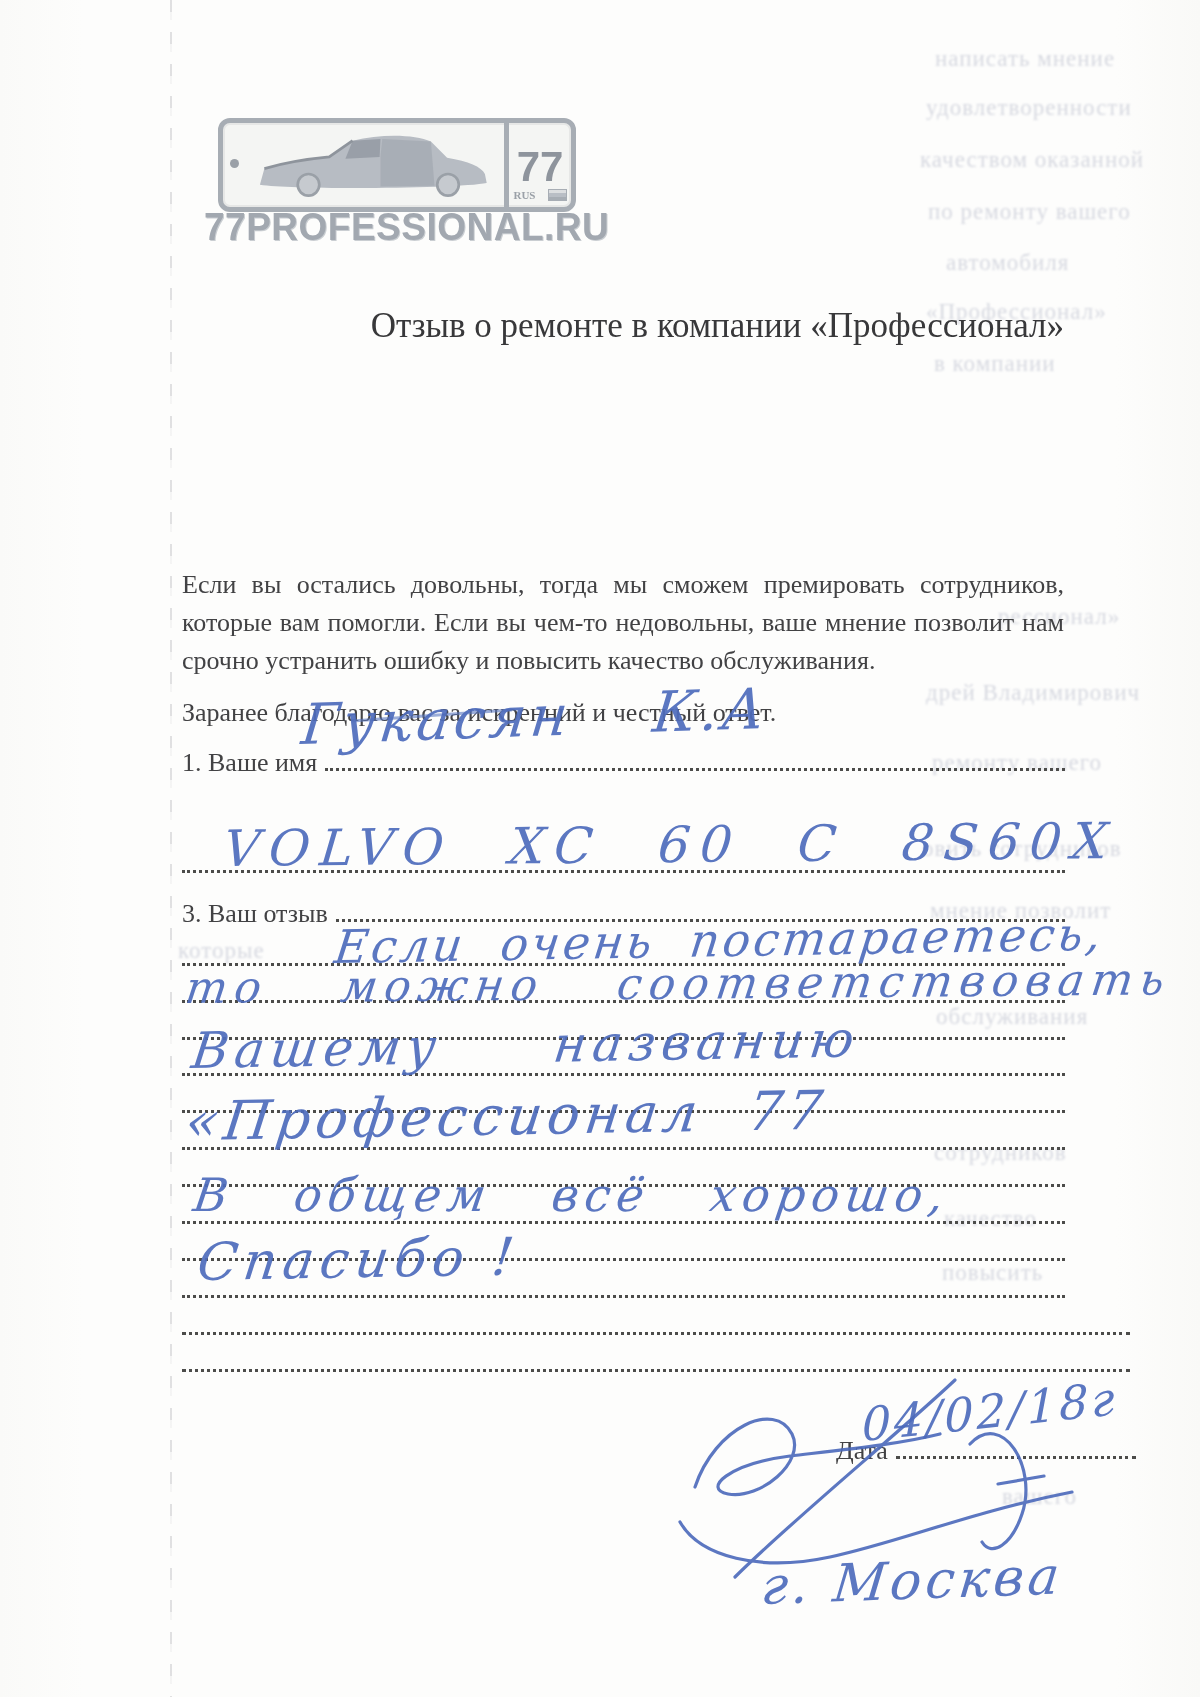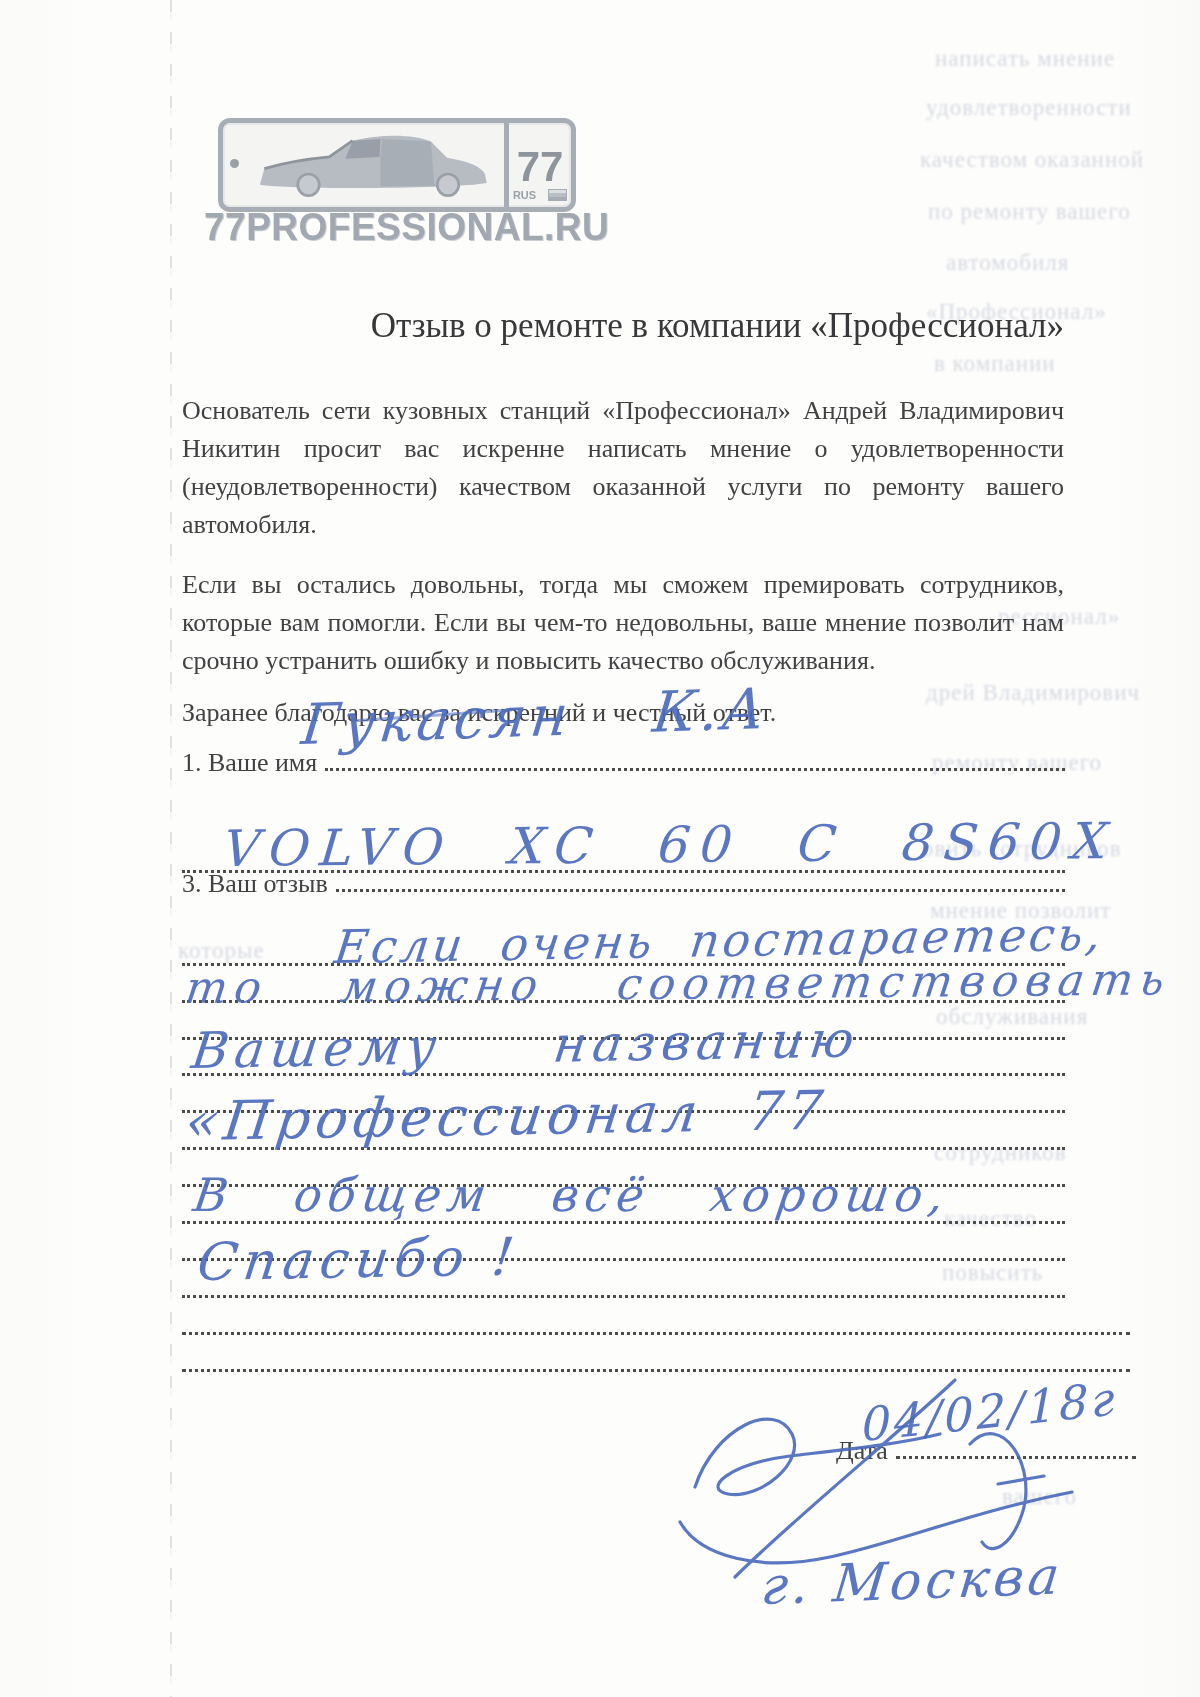--- a/index.html
+++ b/index.html
@@ -11,21 +11,21 @@
   .scanline{position:absolute;left:170px;top:0;height:100%;width:2px;z-index:1;
     background:repeating-linear-gradient(180deg,rgba(110,110,120,.20) 0 12px,rgba(110,110,120,.06) 12px 20px,transparent 20px 32px);}
   
   .plate{position:absolute;left:218px;top:118px;width:348px;height:84px;border:5px solid #a7adb4;
     border-radius:12px;display:flex;background:#f4f5f3;box-shadow:inset 0 0 0 2px #e6e7e6;z-index:2;}
   .plate-main{flex:1;position:relative;display:flex;align-items:center;padding:4px 2px 4px 18px;}
   .bolt{position:absolute;left:7px;top:36px;width:9px;height:9px;border-radius:50%;background:#9aa0a7;}
   .car{width:100%;height:72px;}
   .plate-side{width:62px;border-left:5px solid #a7adb4;display:flex;flex-direction:column;align-items:center;justify-content:center;gap:1px;}
   .plate-num{font-family:"Liberation Sans",sans-serif;font-weight:bold;font-size:42px;line-height:1;color:#8e949c;margin-top:16px;}
-  .plate-rus{display:flex;align-items:center;gap:12px;font-family:Liberation Sans, sans-serif;font-size:11px;font-weight:bold;color:#9aa0a7;}
+  .plate-rus{display:flex;align-items:center;gap:12px;font-family:Liberation Serif, serif;font-size:11px;font-weight:bold;color:#9aa0a7;}
   .flag{display:inline-block;width:17px;height:10px;border:1px solid #a7adb4;
     background:linear-gradient(180deg,#dcdee0 0 33%,#b9bec5 33% 66%,#a7adb4 66% 100%);}
   .brand{position:absolute;left:204px;top:206px;font-family:"Liberation Sans",sans-serif;font-weight:bold;
     font-size:37px;color:#a2a8b0;text-shadow:1px 1px 0 #caced2;transform:scaleY(1.05);letter-spacing:.5px;z-index:2;}
   
   .title{position:absolute;left:182px;top:306px;width:882px;text-align:right;font-size:35px;color:#38383a;z-index:2;}
   .para{position:absolute;left:182px;width:882px;font-size:26px;line-height:38px;text-align:justify;color:#424244;z-index:2;}
   .fieldrow{position:absolute;left:182px;width:883px;display:flex;align-items:flex-end;font-size:26px;color:#424244;z-index:2;}
   .fieldrow .label{white-space:nowrap;}
   .leader{flex:1;border-bottom:3px dotted #4c4c4a;margin:0 0 7px 8px;}
@@ -93,35 +93,34 @@
       <div class="plate-num">77</div>
       <div class="plate-rus">
         <span>RUS</span>
         <span class="flag"></span>
       </div>
     </div>
   </div>
   <div class="brand">77PROFESSIONAL.RU</div>
 
   <div class="title">Отзыв о ремонте в компании «Профессионал»</div>
-  <div class="para" style="top:392px">Основатель сети кузовных станций «Профессионал» Андрей Владимирович Никитин просит вас искренне написать мнение о удовлетворенности (неудовлетворенности) качеством оказанной услуги по ремонту вашего автомобиля.</div>
   <div class="para" style="top:694px;text-align:left">Заранее благодарю вас за искренний и честный ответ.</div>
   <div class="para" style="top:566px">Если вы остались довольны, тогда мы сможем премировать сотрудников, которые вам помогли. Если вы чем-то недовольны, ваше мнение позволит нам срочно устранить ошибку и повысить качество обслуживания.</div>
   <div class="strike"></div>
 
   <div class="fieldrow" style="top:748px">
     <span class="label">1. Ваше имя</span>
     <span class="leader"></span>
   </div>
   <div class="hw hw-name">Гукасян К.А</div>
 
   <div class="dotline" style="top:870px"></div>
   <div class="hw hw-car">VOLVO XC 60 C 8S60X</div>
 
-  <div class="fieldrow" style="top:869px">
+  <div class="fieldrow" style="top:899px">
     <span class="label">3. Ваш отзыв</span>
     <span class="leader"></span>
   </div>
   <div class="dotline" style="top:963px"></div>
   <div class="dotline" style="top:1000px"></div>
   <div class="dotline" style="top:1037px"></div>
   <div class="dotline" style="top:1073px"></div>
   <div class="dotline" style="top:1110px"></div>
   <div class="dotline" style="top:1147px"></div>
   <div class="dotline" style="top:1184px"></div>

